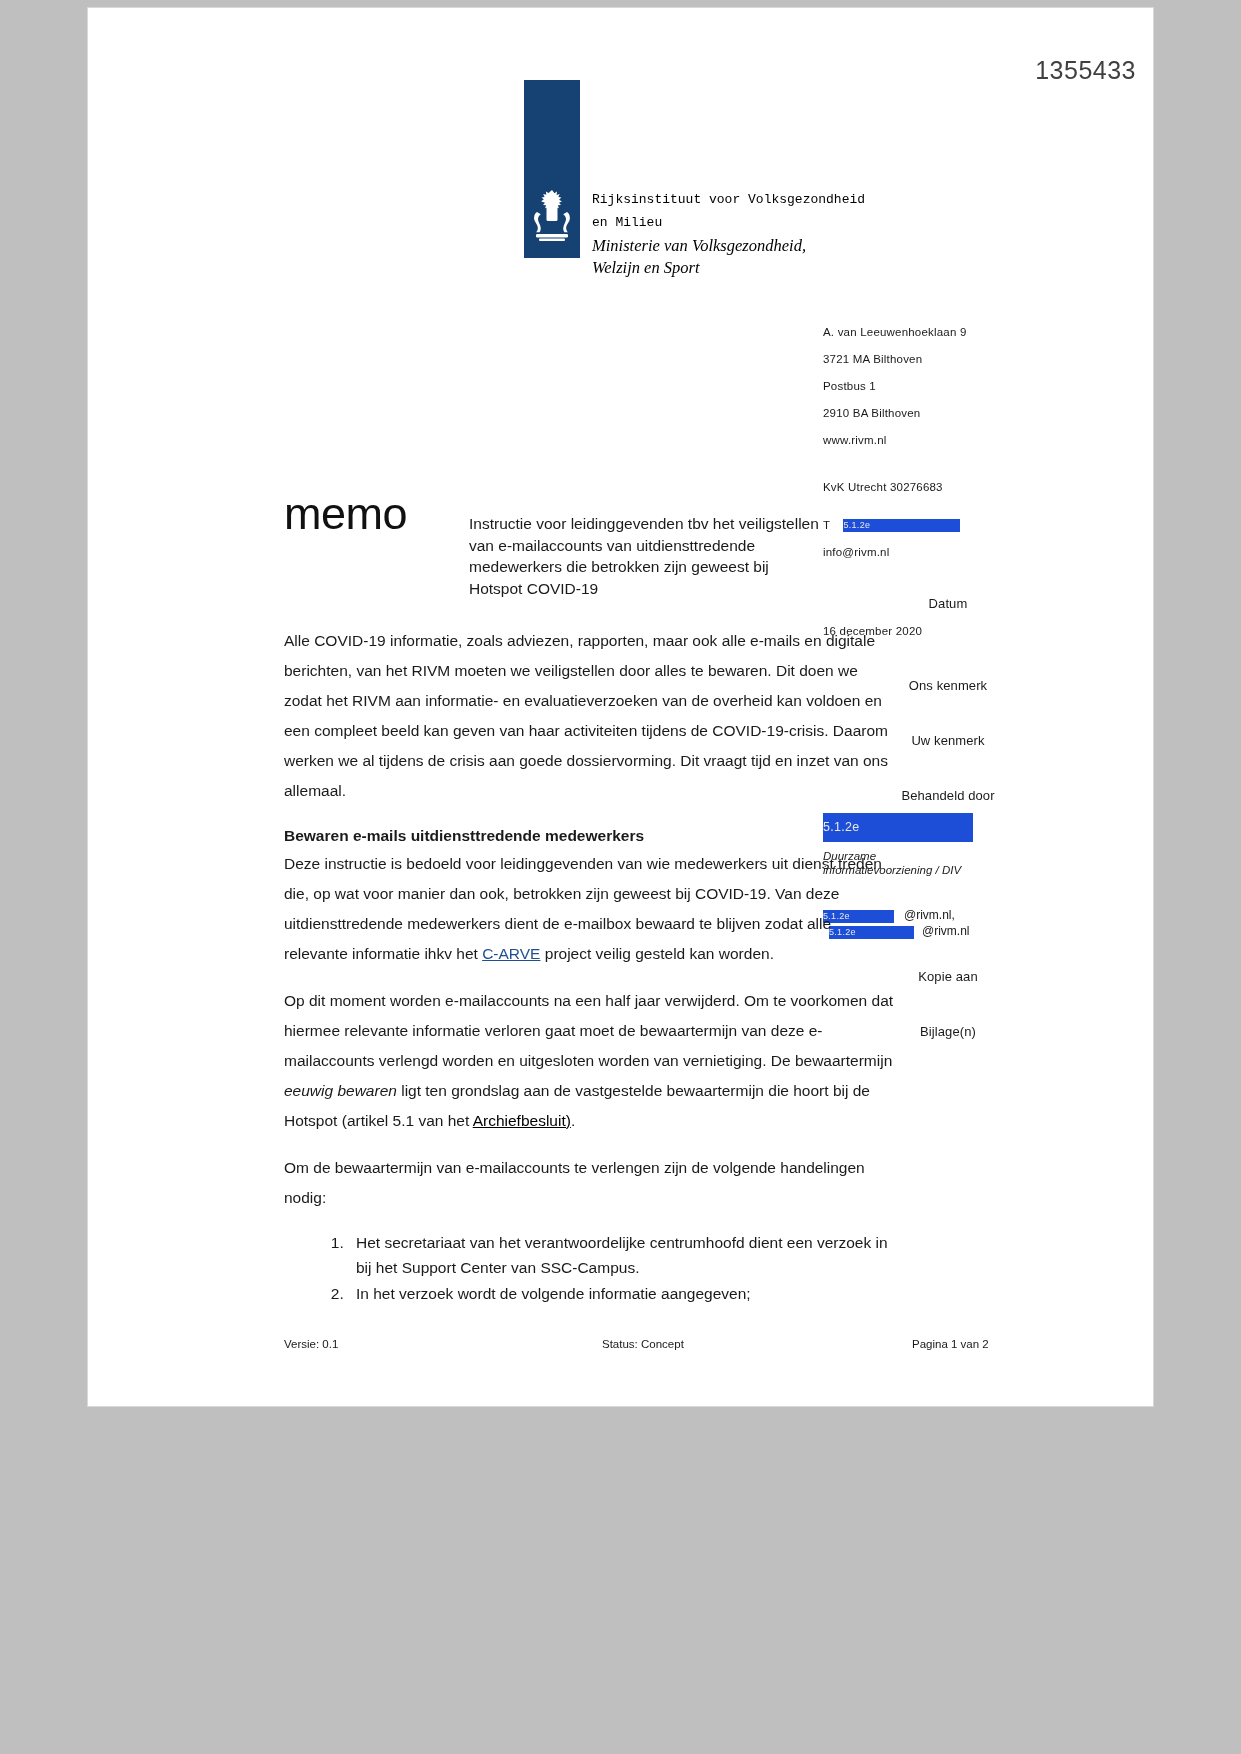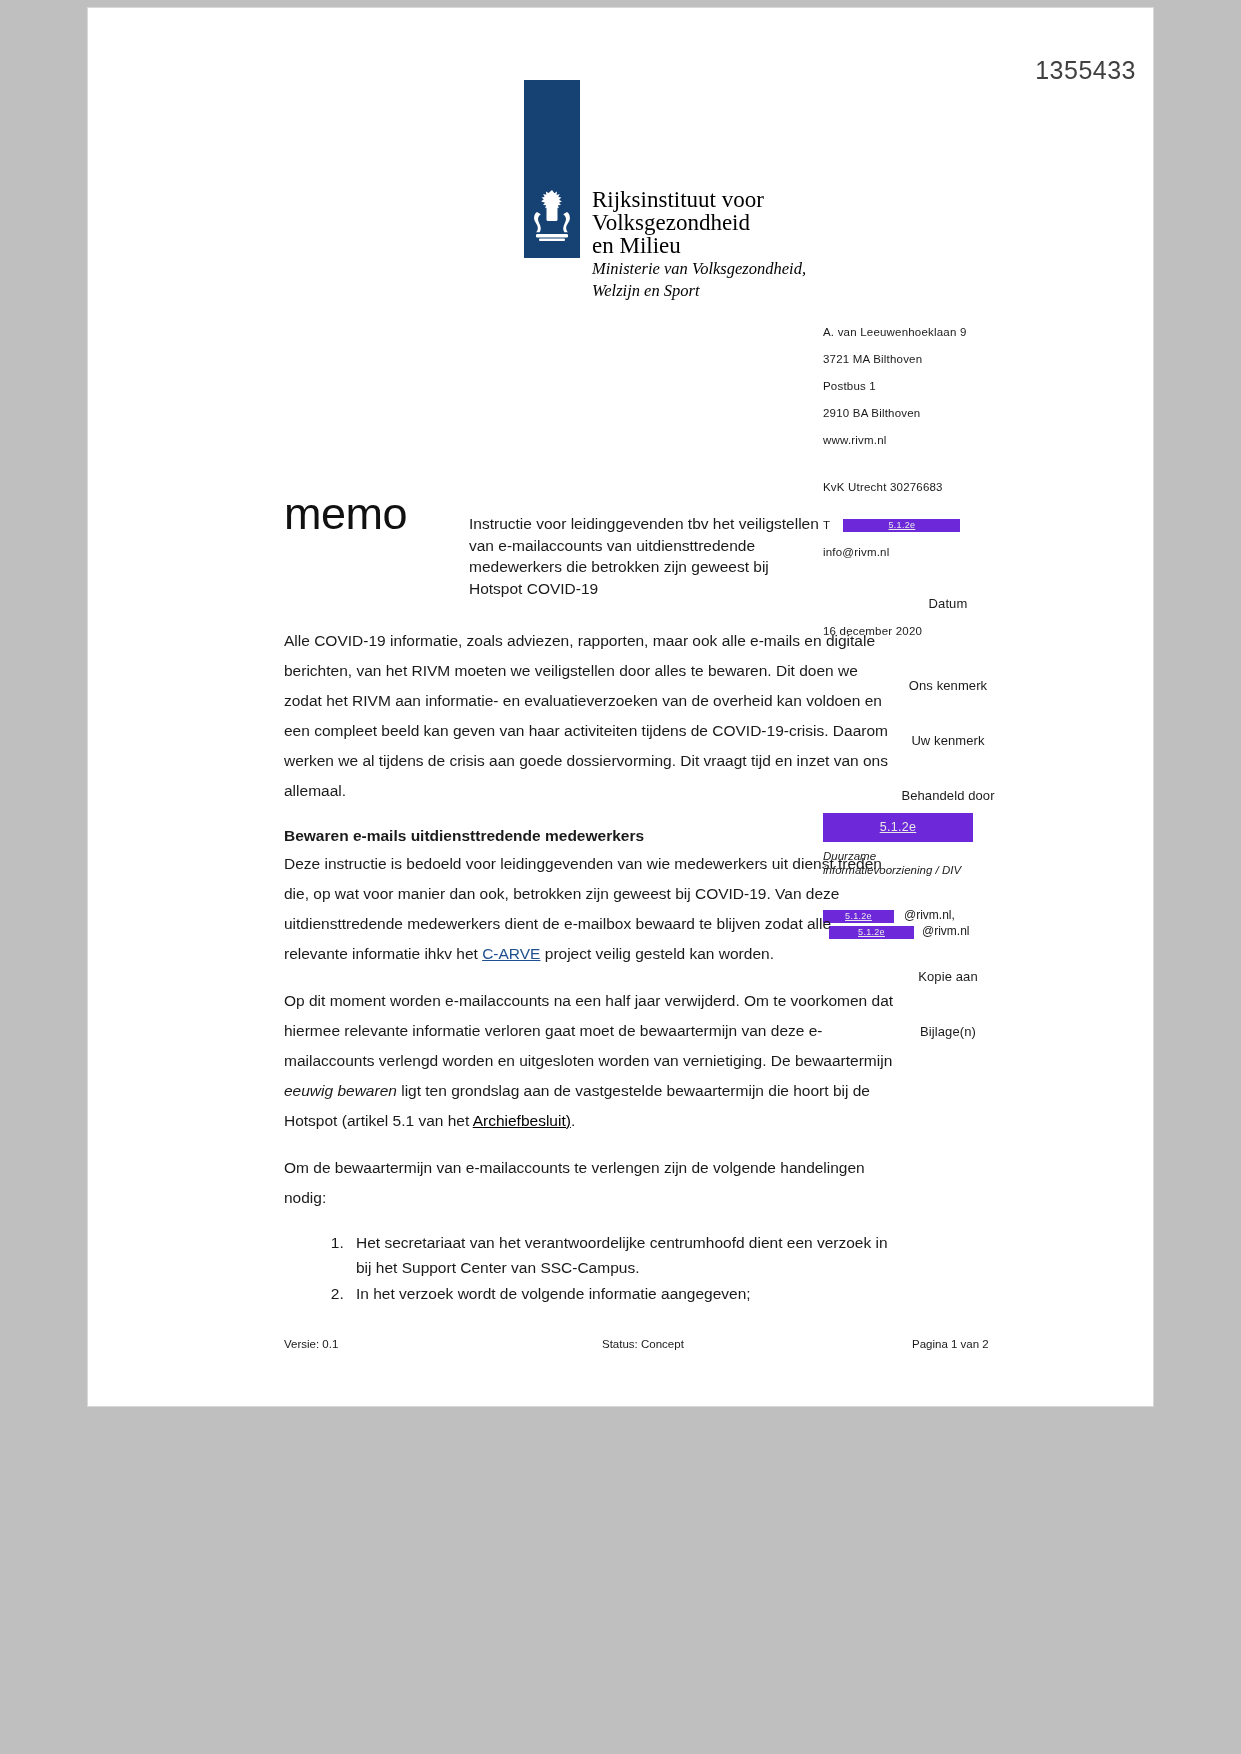--- a/index.html
+++ b/index.html
@@ -29,34 +29,33 @@
   .logo-bar {
     position:absolute; left:0; top:0;
     width:56px; height:178px;
     background:#154273;
   }
   .crest { position:absolute; left:6px; top:108px; width:44px; height:56px; }
   .logo-text {
     position:absolute; left:68px; top:108px;
     width:330px; color:#000;
   }
-  .logo-l1 { font-family:Liberation Serif, serif; font-size:23px; line-height:23px; }
+  .logo-l1 { font-family:Liberation Mono, monospace; font-size:13px; line-height:23px; }
   .logo-l2 { font-family:"Liberation Serif", serif; font-style:italic; font-size:16.5px; line-height:20px; margin-top:2px; }
 
   
   .side { position:absolute; left:735px; top:318px; width:250px; font-size:11.5px; color:#1a1a1a; }
   .side .line { line-height:13px; margin-bottom:14px; letter-spacing:.2px; }
   .side .gap { height:20px; }
   .side .lbl { font-weight:normal; font-size:13px; letter-spacing:.1px; margin-bottom:14px;text-align:center; }
 
   .redact {
-    display:inline-block; background:#6d28d9; color:#e8e8e8;
-    text-align:center; font-size:9px; vertical-align:middle;
+    display:inline-block; background:#1d4ed8; color:#e8e8e8;
+    text-align:left; font-size:9px; vertical-align:middle;
     letter-spacing:.3px;
-    text-decoration:underline;
   }
   .redact-phone { width:117px; height:13px; line-height:13px; }
   .redact-name  { width:150px; height:29px; line-height:29px; font-size:12.5px; }
   .redact-mail  { width:71px; height:13px; line-height:13px; }
   .redact-mail2 { width:85px; height:13px; line-height:13px; }
   .mailrow { line-height:16px; white-space:nowrap; font-size:12px; }
   .ital { font-style:italic; line-height:14px; }
 
   
   .memo-word {

